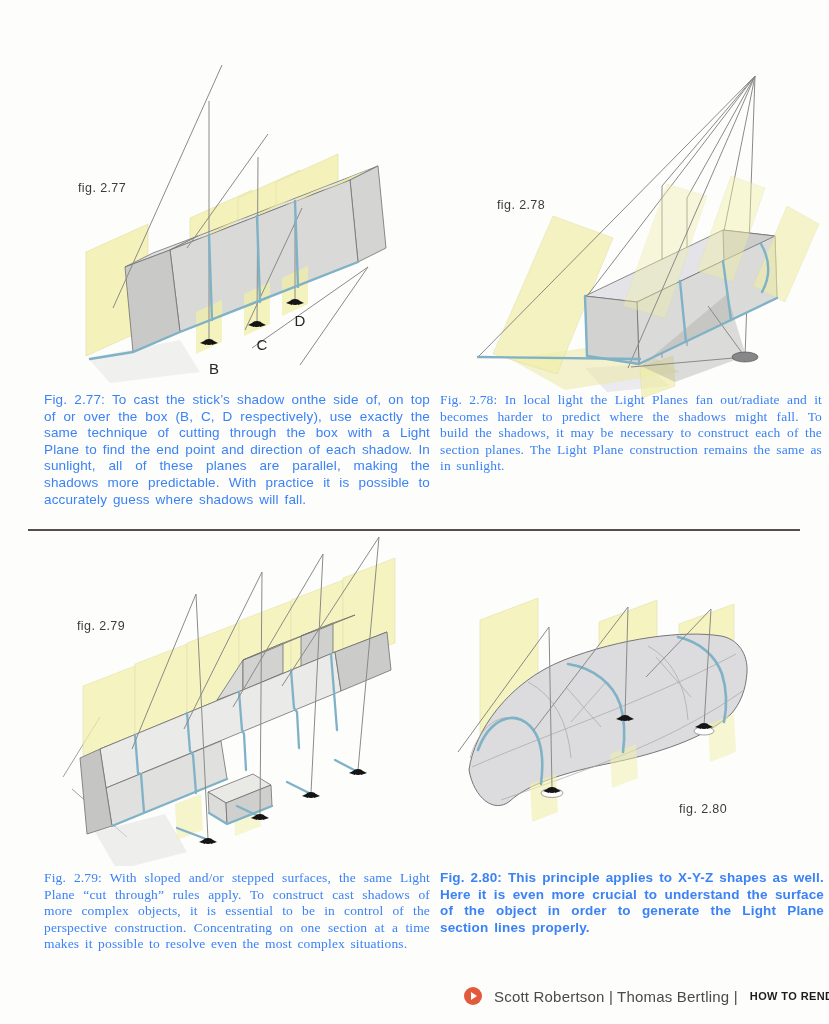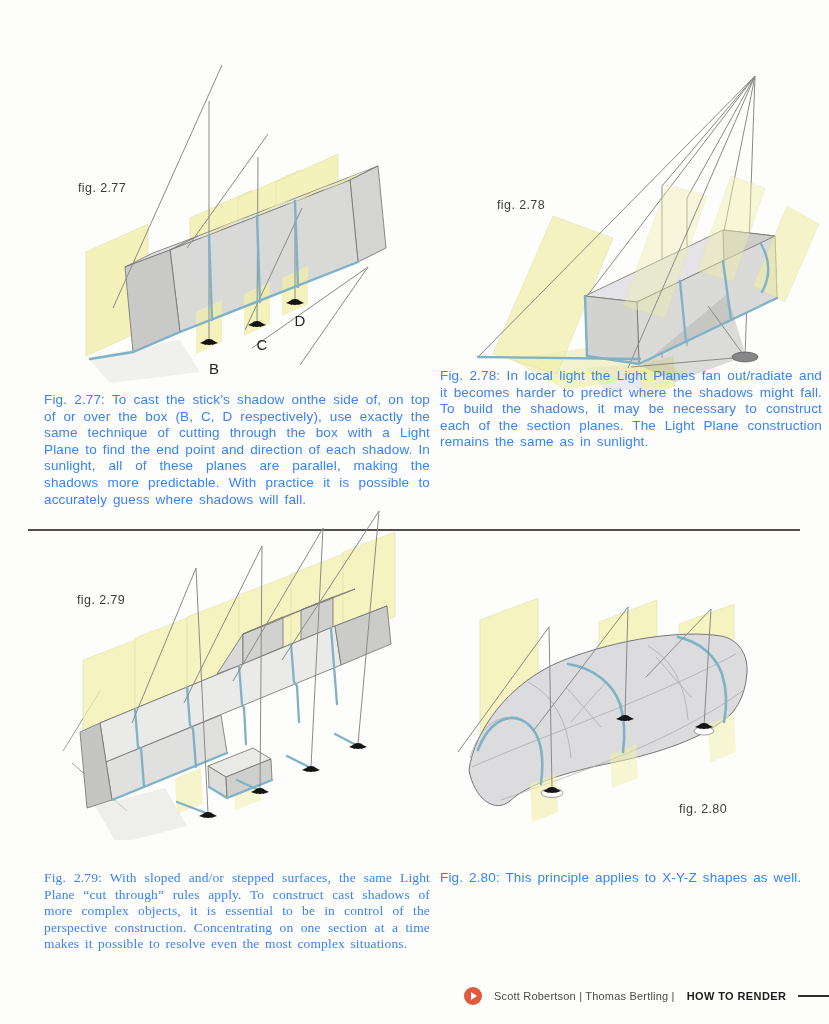--- a/index.html
+++ b/index.html
@@ -23,21 +23,21 @@
     display:flex;align-items:center;
   }
   .play-icon{
     width:18px;height:18px;border-radius:50%;background:#e2593b;
     display:inline-flex;align-items:center;justify-content:center;flex:0 0 auto;
   }
   .play-tri{
     width:0;height:0;border-left:6px solid #fff;border-top:4px solid transparent;
     border-bottom:4px solid transparent;margin-left:2px;
   }
-  .footer-authors{margin-left:12px;font-size:11px;color:#4a4a4a;letter-spacing:.2px;white-space:nowrap;}
+  .footer-authors{margin-left:12px;font-size:15px;color:#4a4a4a;letter-spacing:.2px;white-space:nowrap;}
   .footer-title{margin-left:12px;font-size:11px;font-weight:bold;color:#1c1c1c;letter-spacing:.4px;white-space:nowrap;}
   .footer-line{width:56px;height:2px;background:#2e2e2e;margin:0 10px 0 12px;flex:0 0 auto;}
 </style>
 </head>
 <body>
 
 <div class="page">
 
   <div class="figwrap" style="left:30px;top:12px;">
     <svg width="400" height="372" viewBox="0 0 400 372">
@@ -154,25 +154,25 @@
         <path d="M288,205 L296,264"></path>
         <path d="M43,301 L205,303"></path>
         <path d="M326,188 Q340,212 327,236"></path>
       </g>
       <ellipse cx="310" cy="301" rx="13" ry="5" fill="#87878a" stroke="#4a4a4a" stroke-width=".6"></ellipse>
       <text class="figlabel" x="62" y="153">fig. 2.78</text>
     </svg>
   </div>
 
   <p class="caption" style="left:44px;top:392px;width:386px;">Fig. 2.77: To cast the stick’s shadow onthe side of, on top of or over the box (B, C, D respectively), use exactly the same technique of cutting through the box with a Light Plane to find the end point and direction of each shadow. In sunlight, all of these planes are parallel, making the shadows more predictable. With practice it is possible to accurately guess where shadows will fall.</p>
-  <p class="caption" style="left:440px;top:368px;width:382px;">Fig. 2.78: In local light the Light Planes fan out/radiate and it becomes harder to predict where the shadows might fall. To build the shadows, it may be necessary to construct each of the section planes. The Light Plane construction remains the same as in sunlight.</p>
+  <p class="caption" style="left:440px;top:392px;width:382px;font-family:Liberation Serif, serif;">Fig. 2.78: In local light the Light Planes fan out/radiate and it becomes harder to predict where the shadows might fall. To build the shadows, it may be necessary to construct each of the section planes. The Light Plane construction remains the same as in sunlight.</p>
 
   <div class="divider"></div>
 
-  <div class="figwrap" style="left:25px;top:508px;">
+  <div class="figwrap" style="left:25px;top:534px;">
     <svg width="410" height="332" viewBox="0 0 410 332">
 
       <g stroke="#a0a09e" stroke-width="1" fill="none">
         <path d="M75,183 L38,243"></path>
         <path d="M47,255 L102,303"></path>
       </g>
 
       <g fill="#f3f1aa" stroke="#d8d68e" stroke-width=".6" opacity=".72">
         <polygon points="58,152 110,132 110,217 58,237"></polygon>
         <polygon points="110,130 162,110 162,195 110,215"></polygon>
@@ -294,22 +294,23 @@
         <ellipse cx="288" cy="169" rx="10" ry="4" fill="#ffffff" stroke="#8a8a88" stroke-width=".8"></ellipse>
         <use href="#stickdot" x="136" y="228"></use>
         <use href="#stickdot" x="209" y="156"></use>
         <use href="#stickdot" x="288" y="164"></use>
       </g>
       <text class="figlabel" x="263" y="251">fig. 2.80</text>
     </svg>
   </div>
 
   <p class="caption" style="left:44px;top:870px;width:386px;font-family:Liberation Serif, serif;">Fig. 2.79: With sloped and/or stepped surfaces, the same Light Plane “cut through” rules apply. To construct cast shadows of more complex objects, it is essential to be in control of the perspective construction. Concentrating on one section at a time makes it possible to resolve even the most complex situations.</p>
-  <p class="caption" style="left:440px;top:870px;width:384px;">
+  <p class="caption" style="left:440px;top:870px;width:384px;font-weight:bold;">
     <span class="cap-line">Fig. 2.80: This principle applies to X-Y-Z shapes as well.</span>
+    <span class="cap-line">Here it is even more crucial to understand the surface of the object in order to generate the Light Plane section lines properly.</span>
   </p>
 
   <div class="footer">
     <span class="play-icon">
         <span class="play-tri"></span>
       </span>
     <span class="footer-authors">Scott Robertson | Thomas Bertling |</span>
     <span class="footer-title">HOW TO RENDER</span>
     <span class="footer-line"></span>
 

